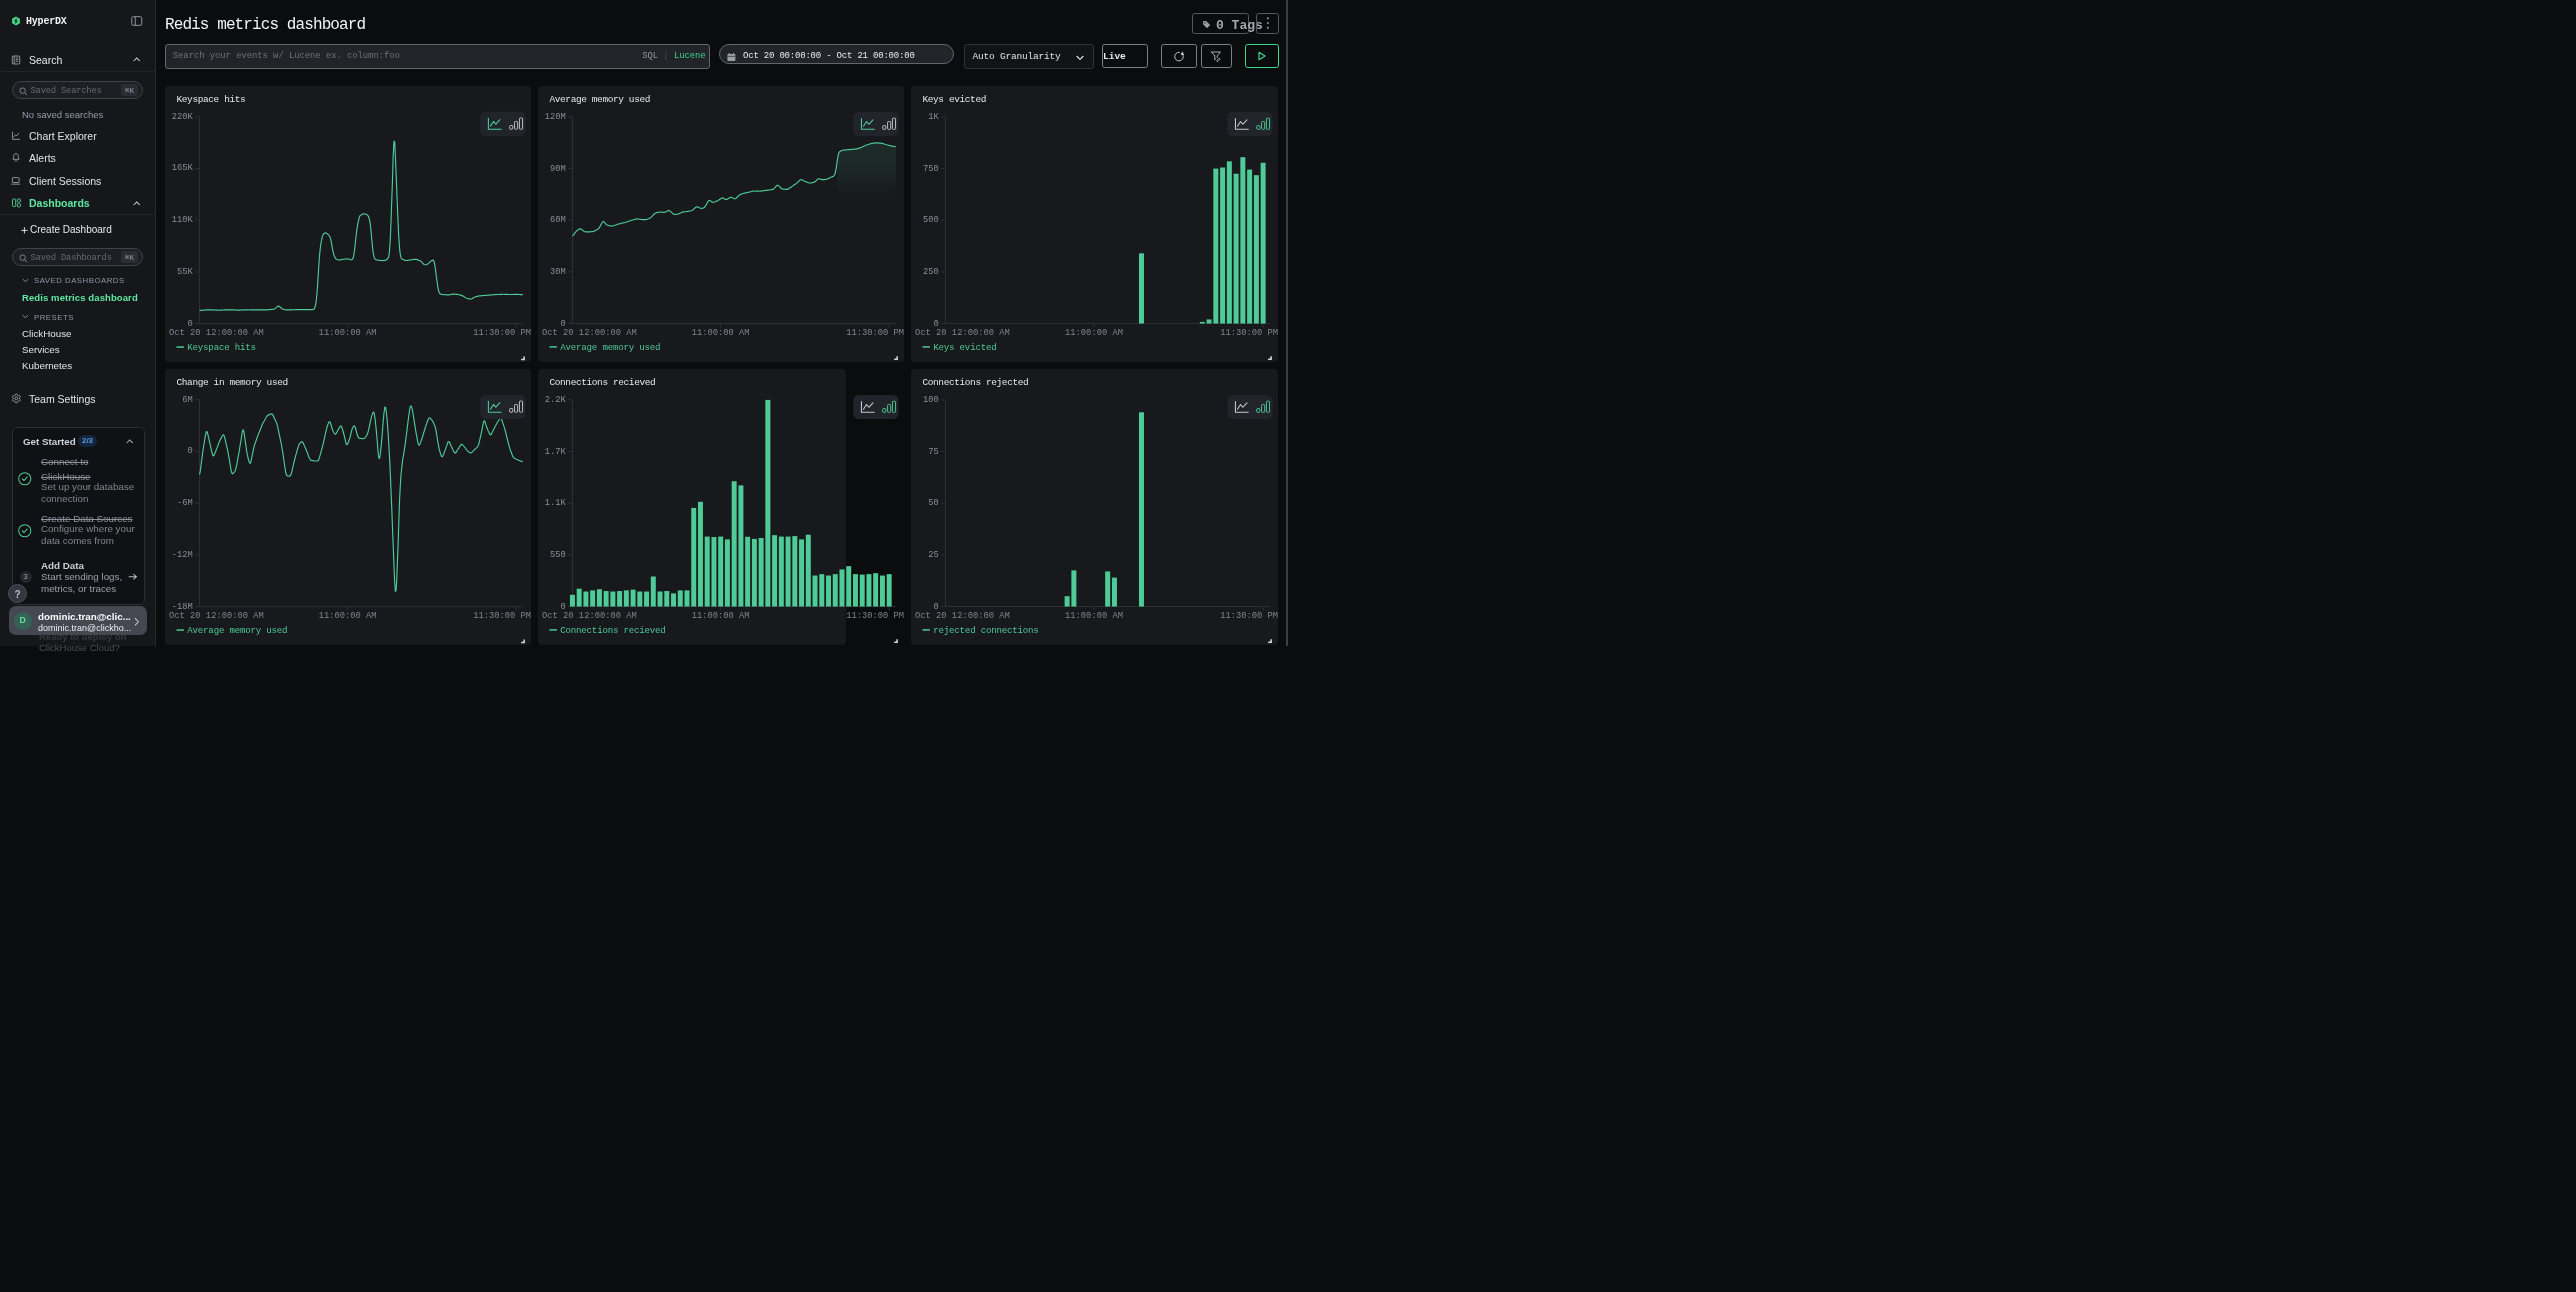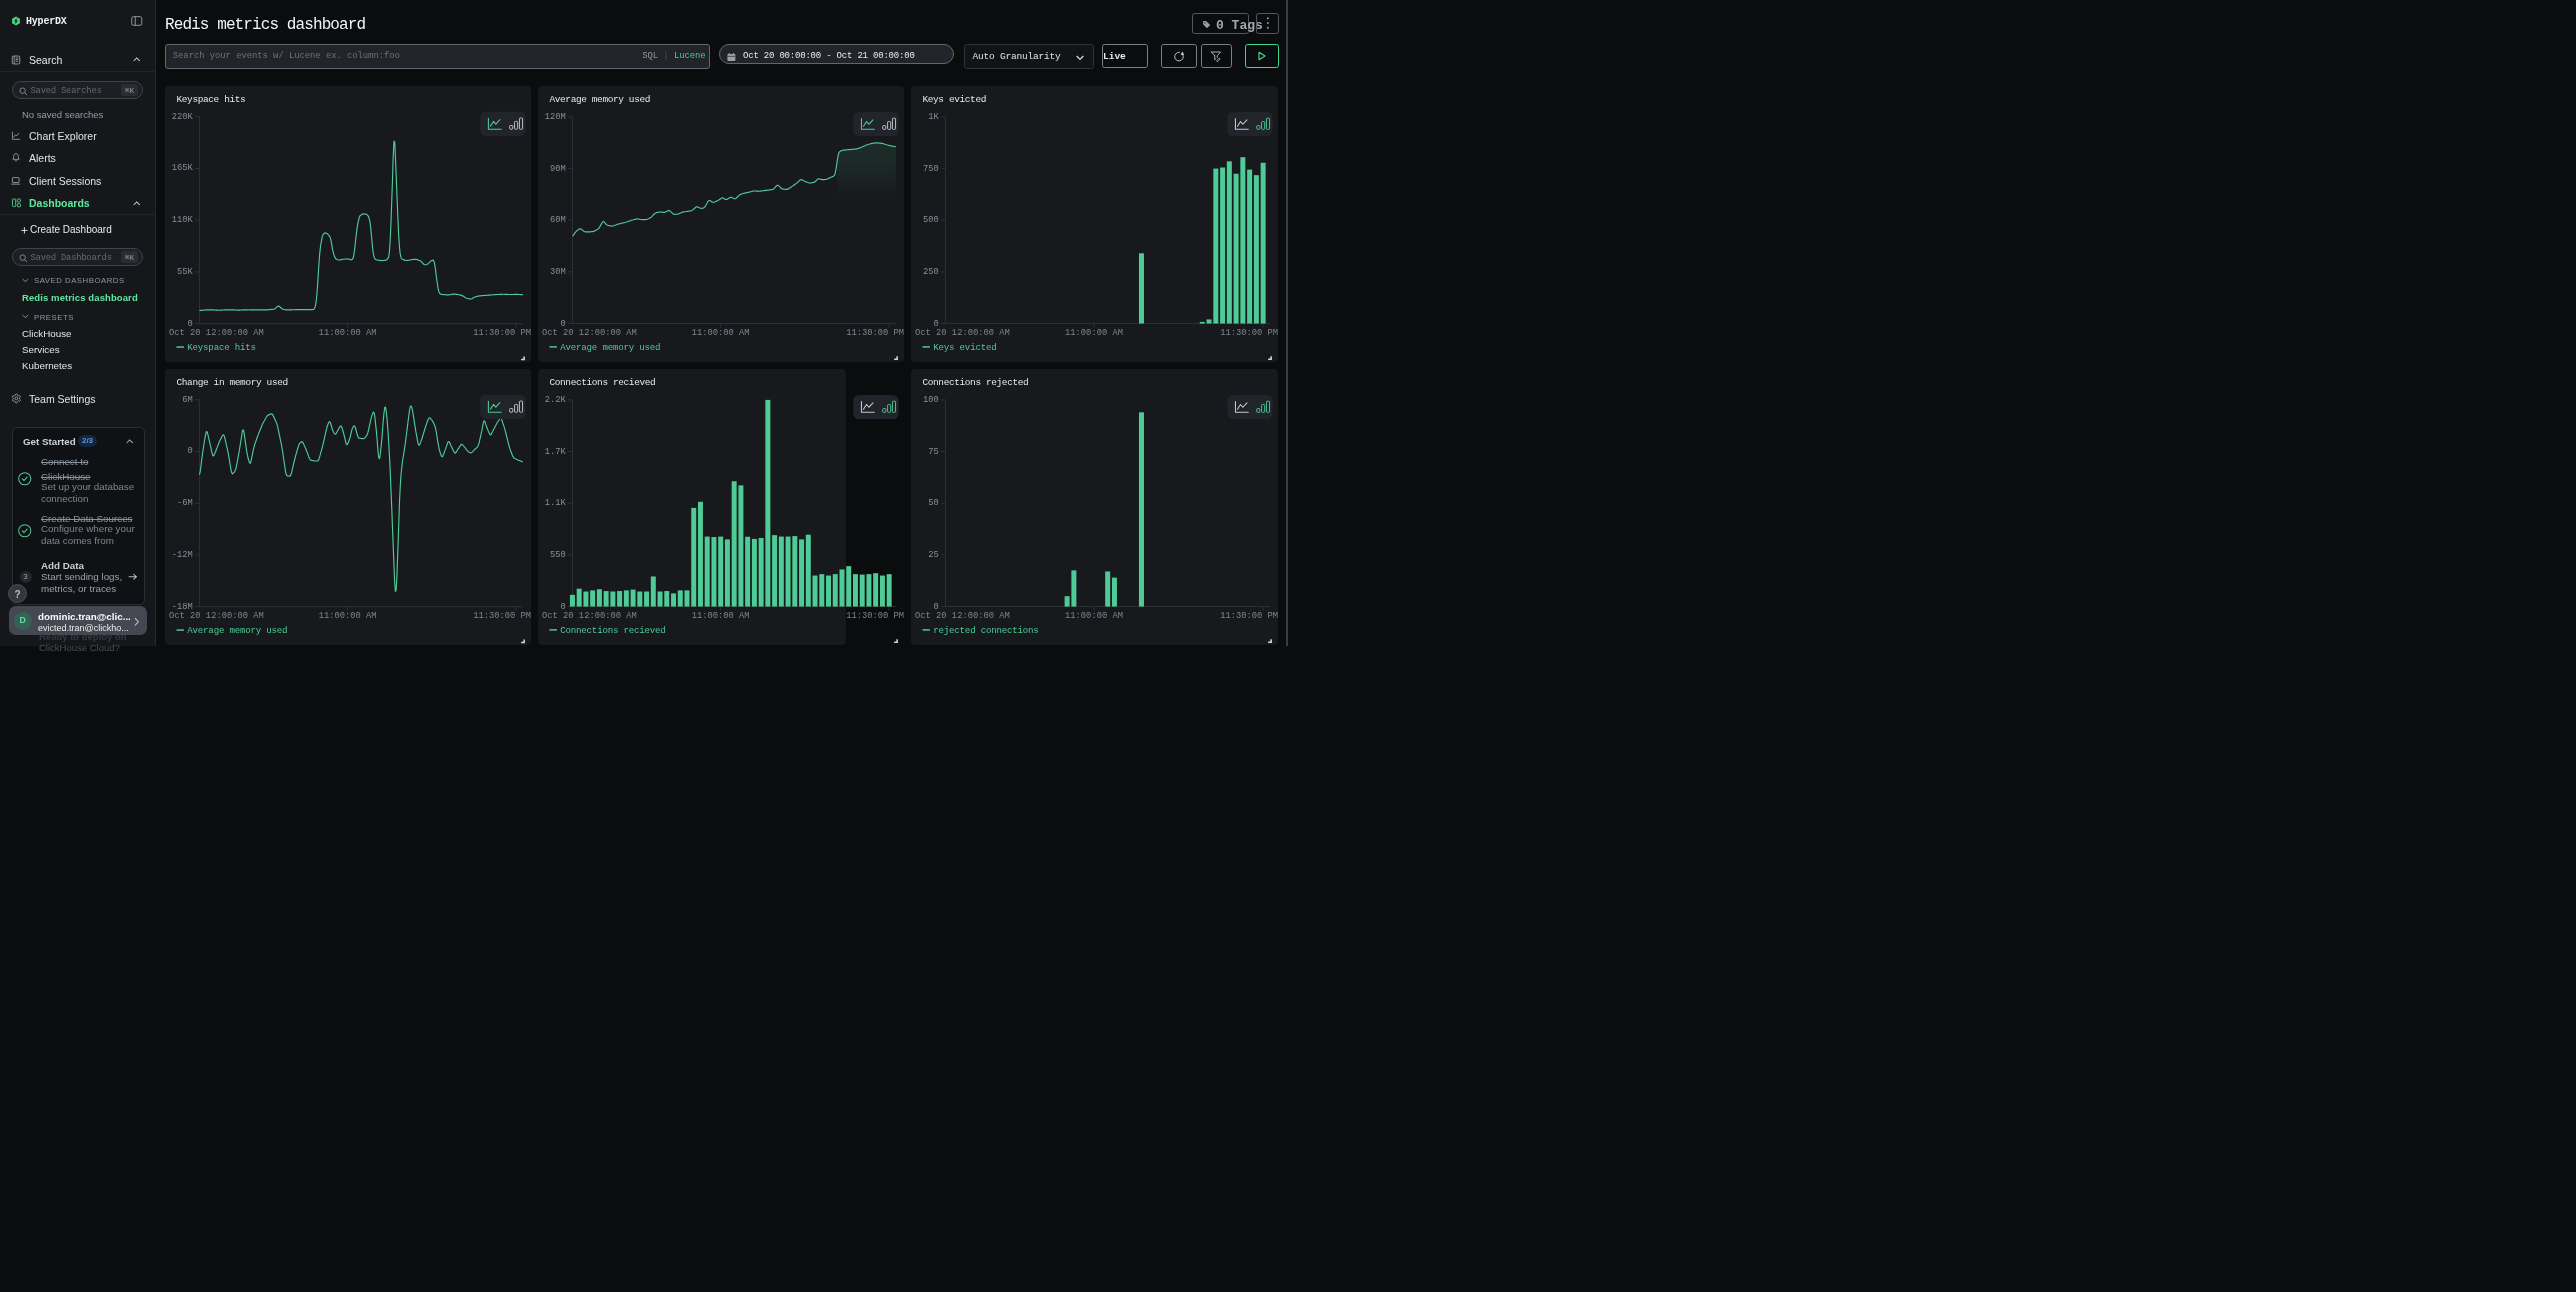--- a/index.html
+++ b/index.html
@@ -124,21 +124,21 @@
 <div class="abs" style="left:41px;top:571px;font-size:9.8px;color:#9aa1ab;line-height:11.8px">Start sending logs,<br>metrics, or traces</div>
 <svg class="abs" style="left:128px;top:573px" width="9.5" height="7.4" viewBox="0 0 14 11">
       <path d="M1 5.5 H12 M8 1.5 L12.5 5.5 L8 9.5" stroke="#b6bcc4" stroke-width="1.5" fill="none"></path>
     </svg>
 <div class="abs" style="left:39px;top:631px;font-size:9.5px;font-weight:bold;color:#35383f">Ready to deploy on</div>
 <div class="abs" style="left:39px;top:642px;font-size:9.5px;font-weight:normal;color:#4d525a">ClickHouse Cloud?</div>
 <div class="abs" style="left:8px;top:584px;width:19px;height:19px;border-radius:50%;background:#35363e;border:1px solid #4c4d56;color:#b9bec6;font-size:10px;text-align:center;line-height:19px;font-weight:bold">?</div>
 <div class="abs" style="left:9.3px;top:606px;width:138px;height:29px;border-radius:6.8px;background:#454751"></div>
 <div class="abs" style="left:14px;top:612px;width:17.6px;height:17.6px;border-radius:50%;background:#366156;color:#63dda0;font-weight:bold;font-size:8.8px;text-align:center;line-height:17.6px">D</div>
 <div class="abs" style="left:38px;top:611px;font-size:9.8px;font-weight:bold;color:#fbfcfd">dominic.tran@clic...</div>
-<div class="abs" style="left:38px;top:623px;font-size:9px;color:#eceef2">evicted.tran@clickho...</div>
+<div class="abs" style="left:38px;top:623px;font-size:9px;color:#eceef2">dominic.tran@clickho...</div>
 <svg class="abs" style="left:134px;top:617px" width="5.4" height="9.5" viewBox="0 0 8 14">
       <path d="M1.5 1.5 L6.5 7 L1.5 12.5" stroke="#c6cbd2" stroke-width="1.6" fill="none"></path>
     </svg>
   </div>
 <div class="abs mono" style="left:165px;top:15.5px;font-size:16px;letter-spacing:-0.9px;color:#f2f4f6">Redis metrics dashboard</div>
 <div class="btn" style="left:1192px;top:12.6px;width:57px;height:21px;border-color:#53575e;white-space:nowrap">
     <svg style="position:absolute;left:8.8px;top:6px" width="8.8" height="8.8" viewBox="0 0 24 24">
       <path d="M3 4 a1.5 1.5 0 0 1 1.5-1.5 H11 L21 12.5 a1.8 1.8 0 0 1 0 2.5 L14.8 21.2 a1.8 1.8 0 0 1 -2.5 0 L3 11.5 Z" fill="#9aa0a8"></path>
       <circle cx="8" cy="8" r="1.9" fill="#17191c"></circle>
     </svg>

